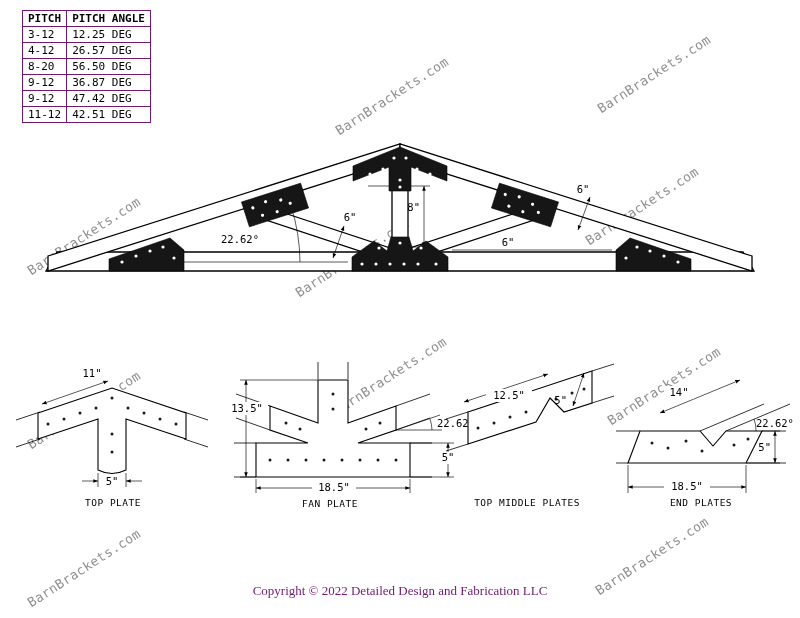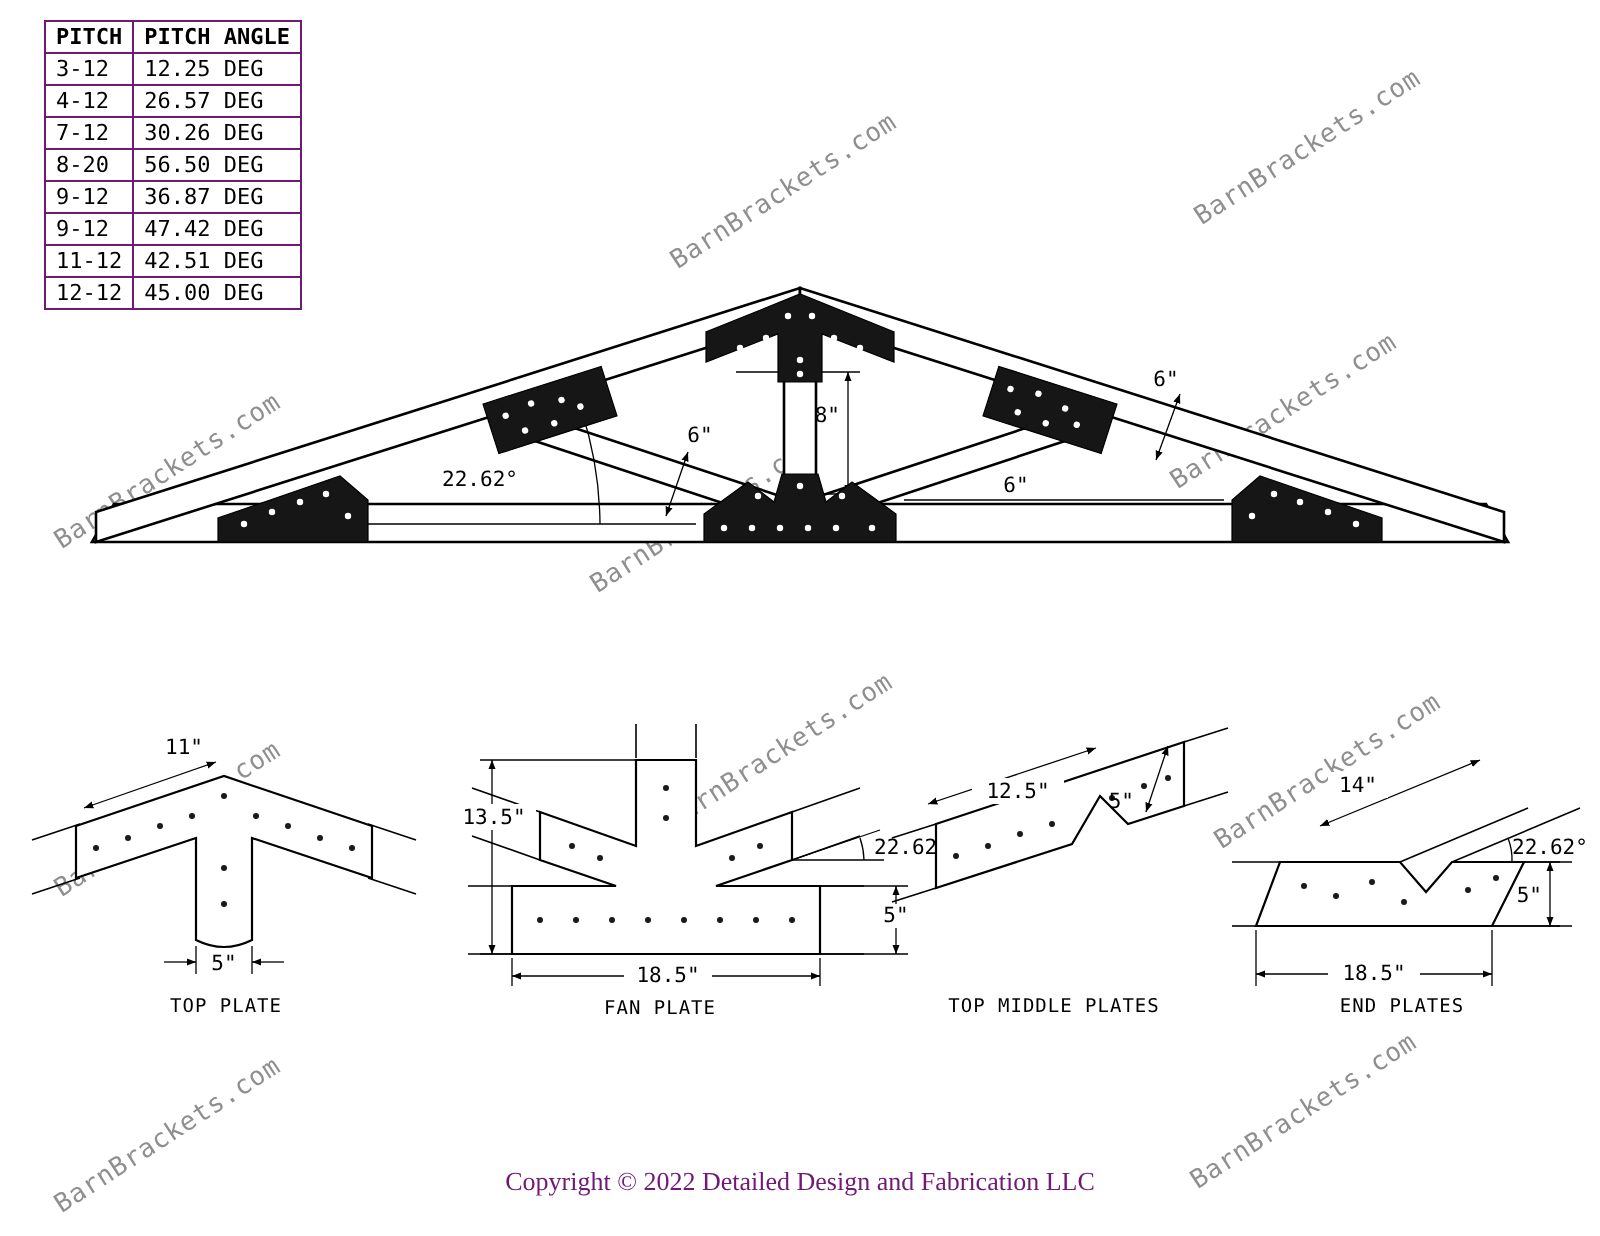--- a/index.html
+++ b/index.html
@@ -50,42 +50,34 @@
     <tbody>
       <tr>
           <td>3-12</td>
           <td>12.25 DEG</td>
         </tr>
       <tr>
           <td>4-12</td>
           <td>26.57 DEG</td>
         </tr>
       <tr>
-          <td>7-12</td>
-          <td>30.26 DEG</td>
-        </tr>
-      <tr>
           <td>8-20</td>
           <td>56.50 DEG</td>
         </tr>
       <tr>
           <td>9-12</td>
           <td>36.87 DEG</td>
         </tr>
       <tr>
           <td>9-12</td>
           <td>47.42 DEG</td>
         </tr>
       <tr>
           <td>11-12</td>
           <td>42.51 DEG</td>
-        </tr>
-      <tr>
-          <td>12-12</td>
-          <td>45.00 DEG</td>
         </tr>
     </tbody>
   </table>
 
   <svg class="draw" width="800" height="618" viewBox="0 0 800 618">
     <defs>
       <marker id="ar" viewBox="0 0 10 10" refX="9" refY="5" markerWidth="8" markerHeight="8" orient="auto-start-reverse">
         <path d="M0,1.5 L9,5 L0,8.5 Z" fill="#000"></path>
       </marker>
     </defs>

